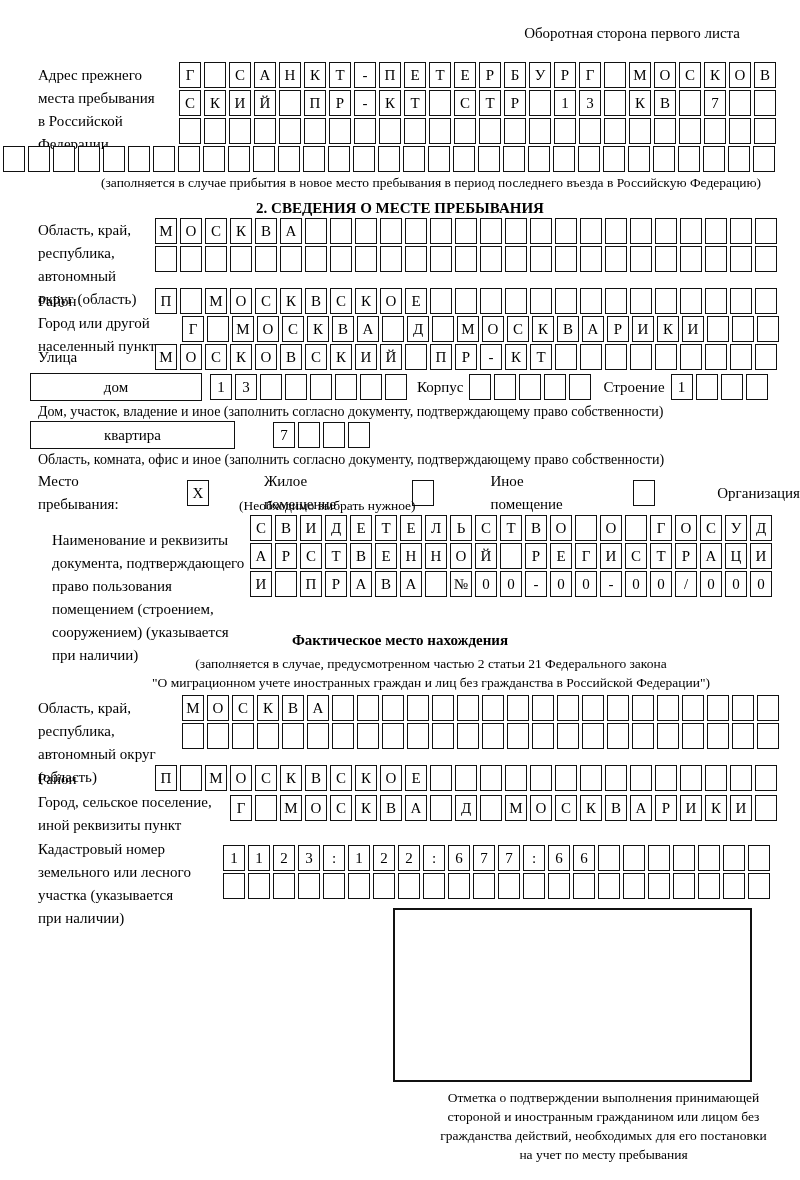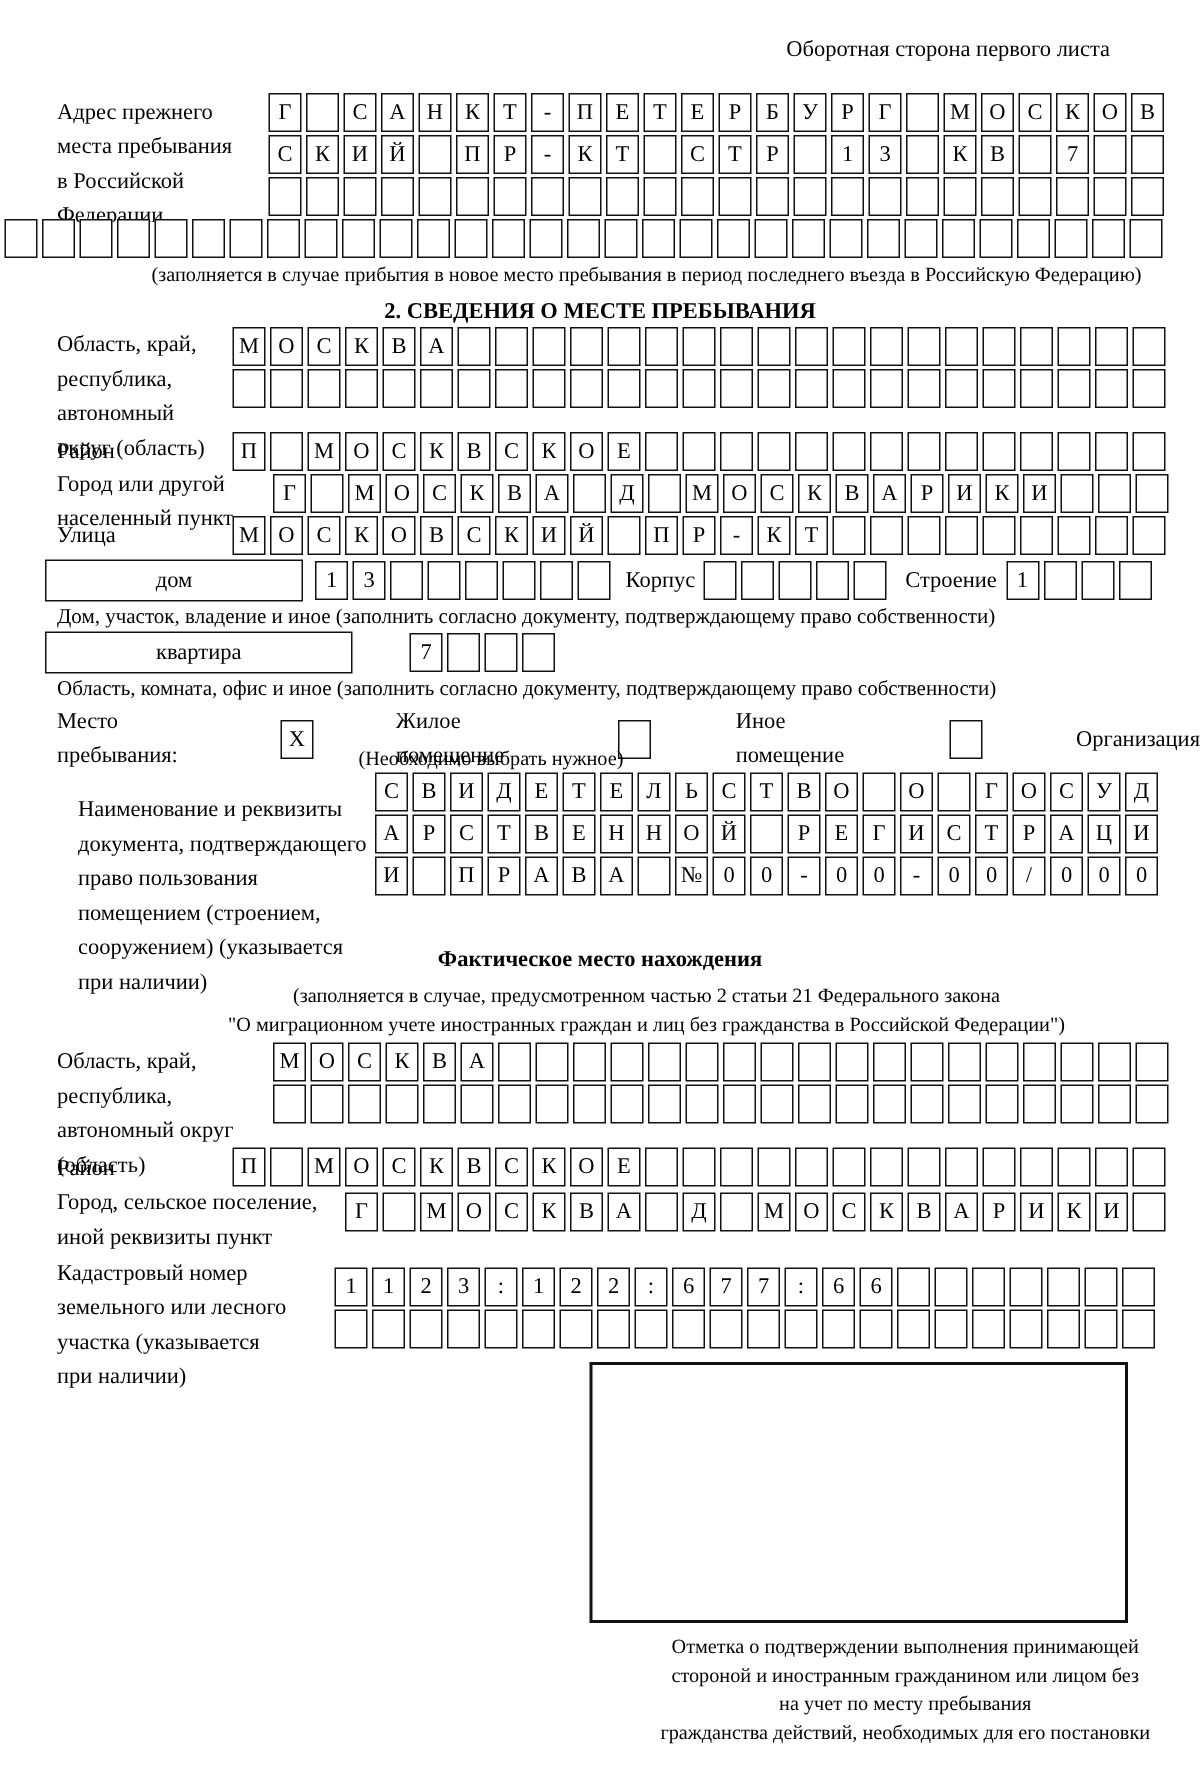--- a/index.html
+++ b/index.html
@@ -608,17 +608,17 @@
       <div class="cell"></div>
       <div class="cell"></div>
       <div class="cell"></div>
       <div class="cell"></div>
     </div>
 
   <div class="abs stamp" style="top:908px; left:393px; width:359px; height:174px;"></div>
   <div class="abs note" style="top:1088px; left:385px; width:375px; text-align:center; line-height:19px;">
     <span class="capline">Отметка о подтверждении выполнения принимающей</span>
     <span class="capline">стороной и иностранным гражданином или лицом без</span>
+    <span class="capline">гражданства действий, необходимых для его постановки</span>
     <span class="capline">на учет по месту пребывания</span>
-    <span class="capline">гражданства действий, необходимых для его постановки</span>
   </div>
 
 </div>
 
 </body></html>

